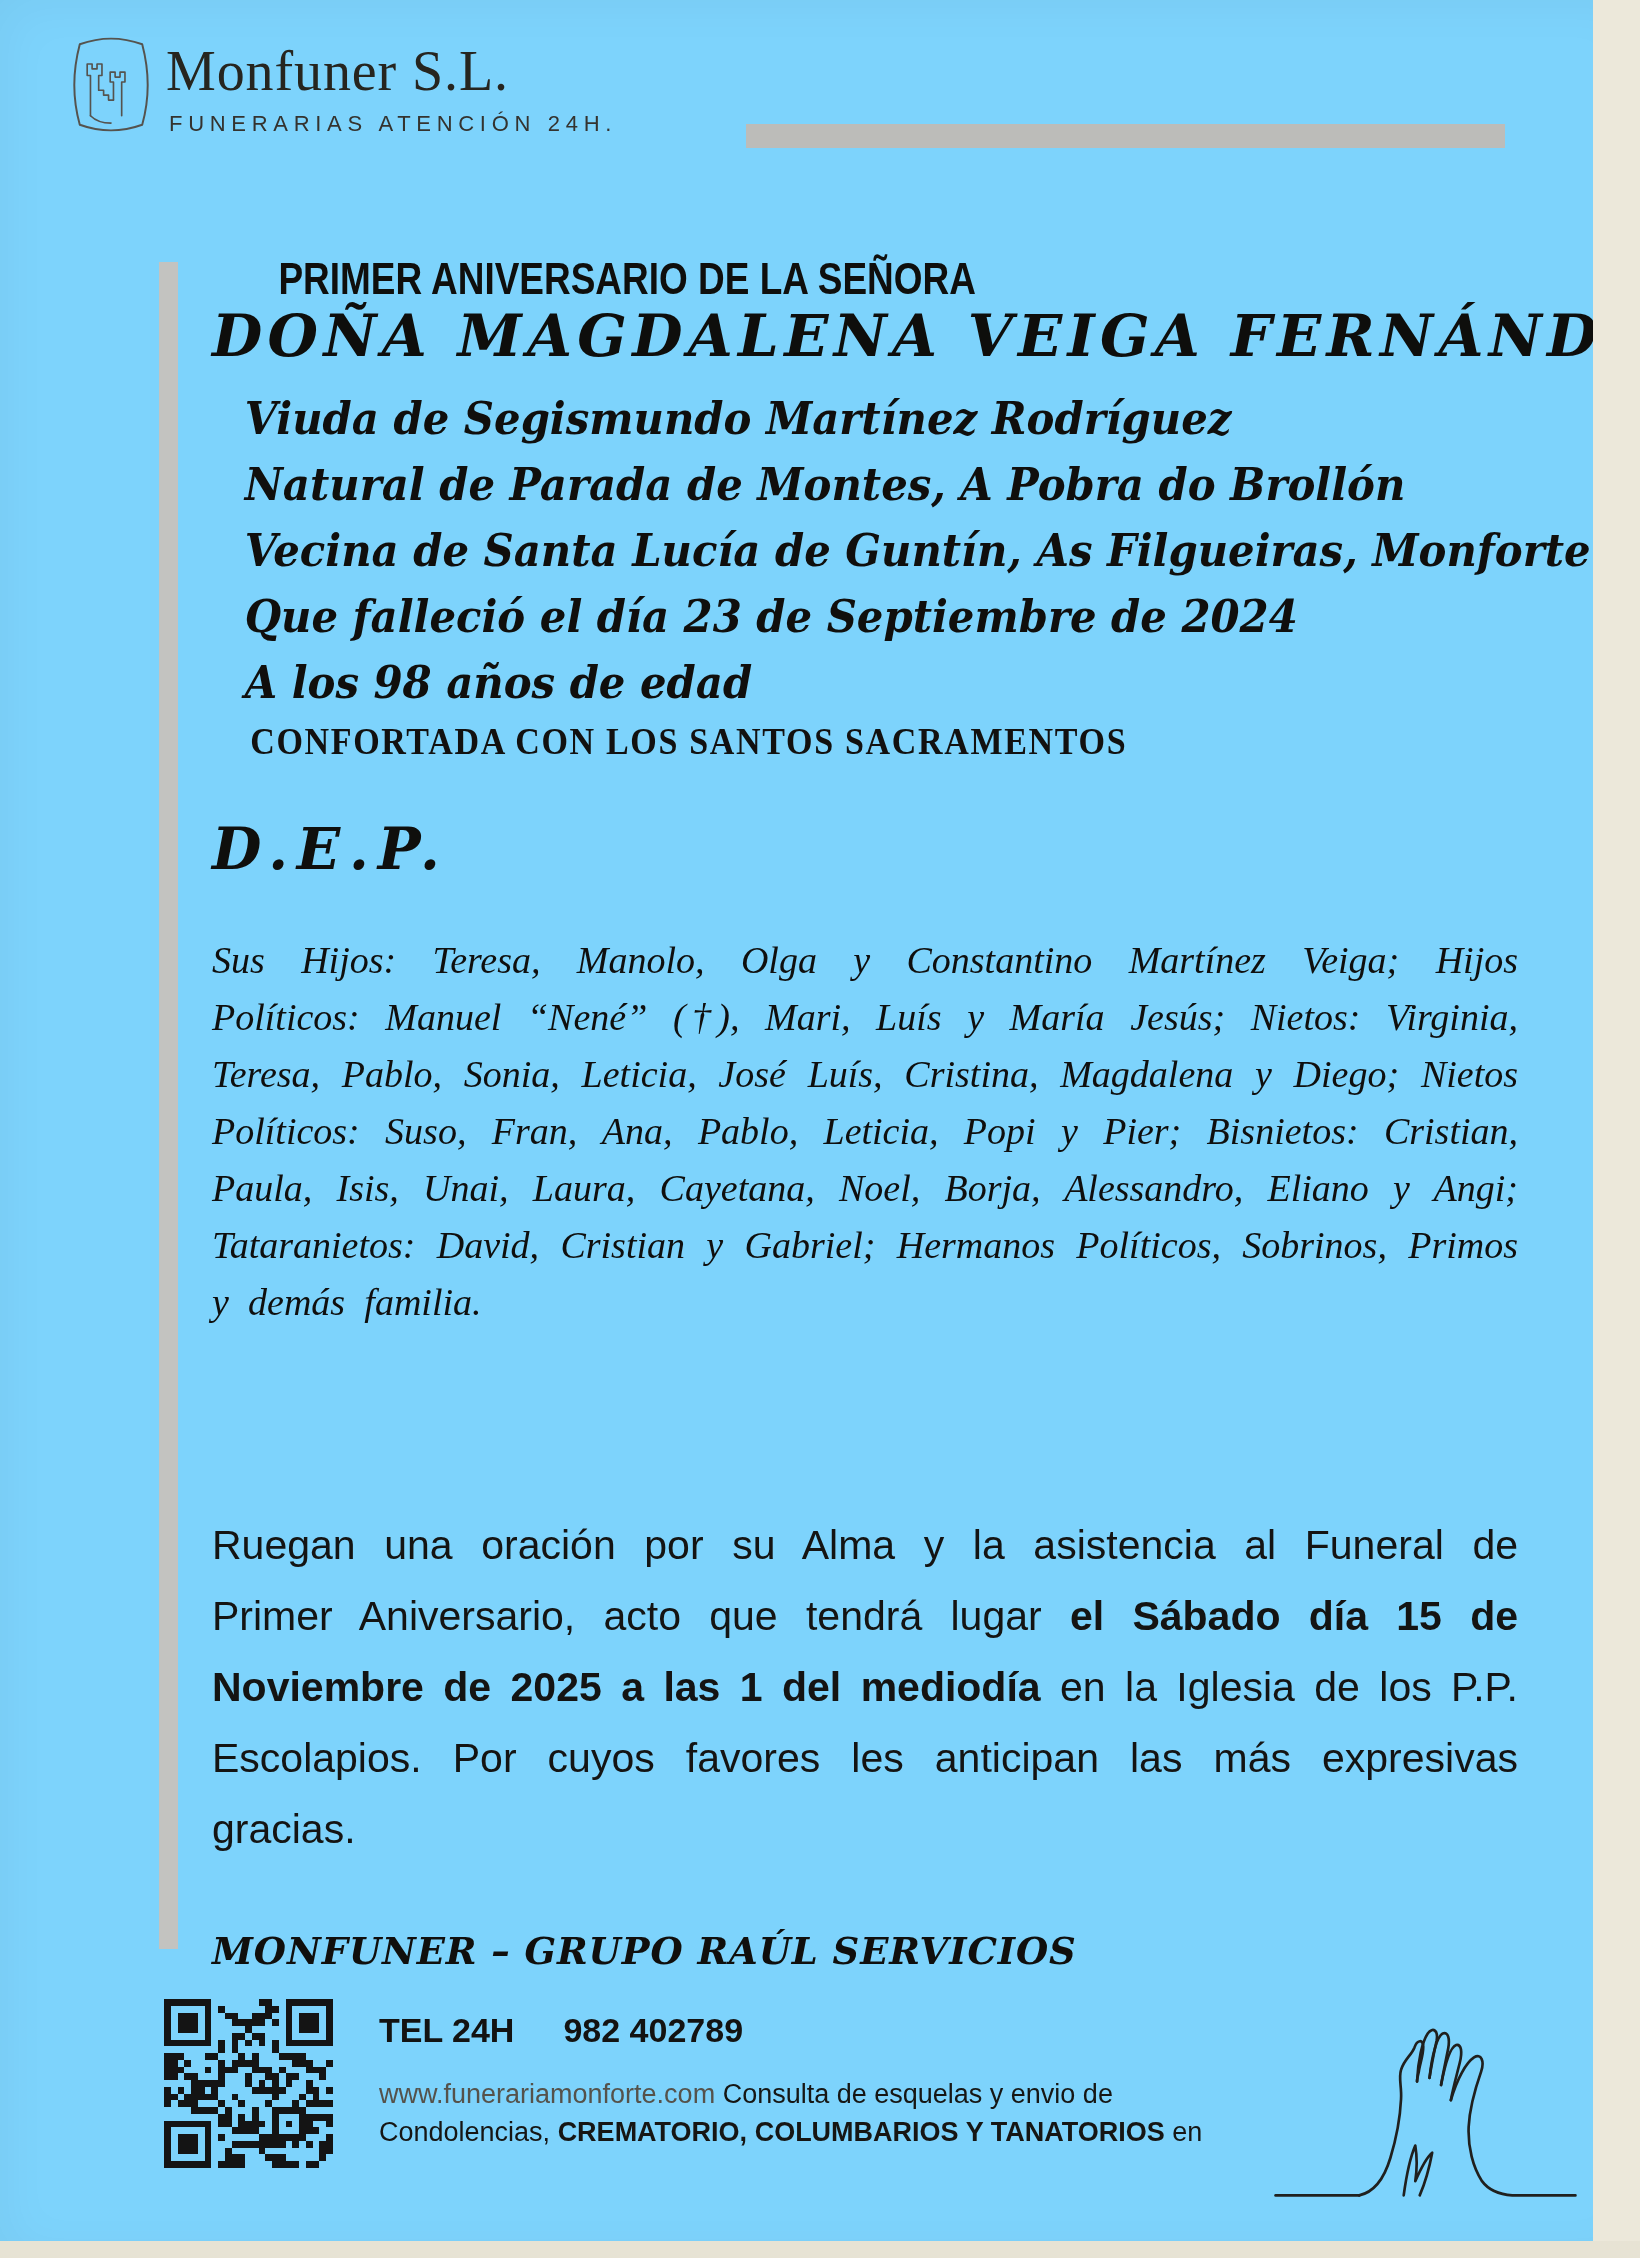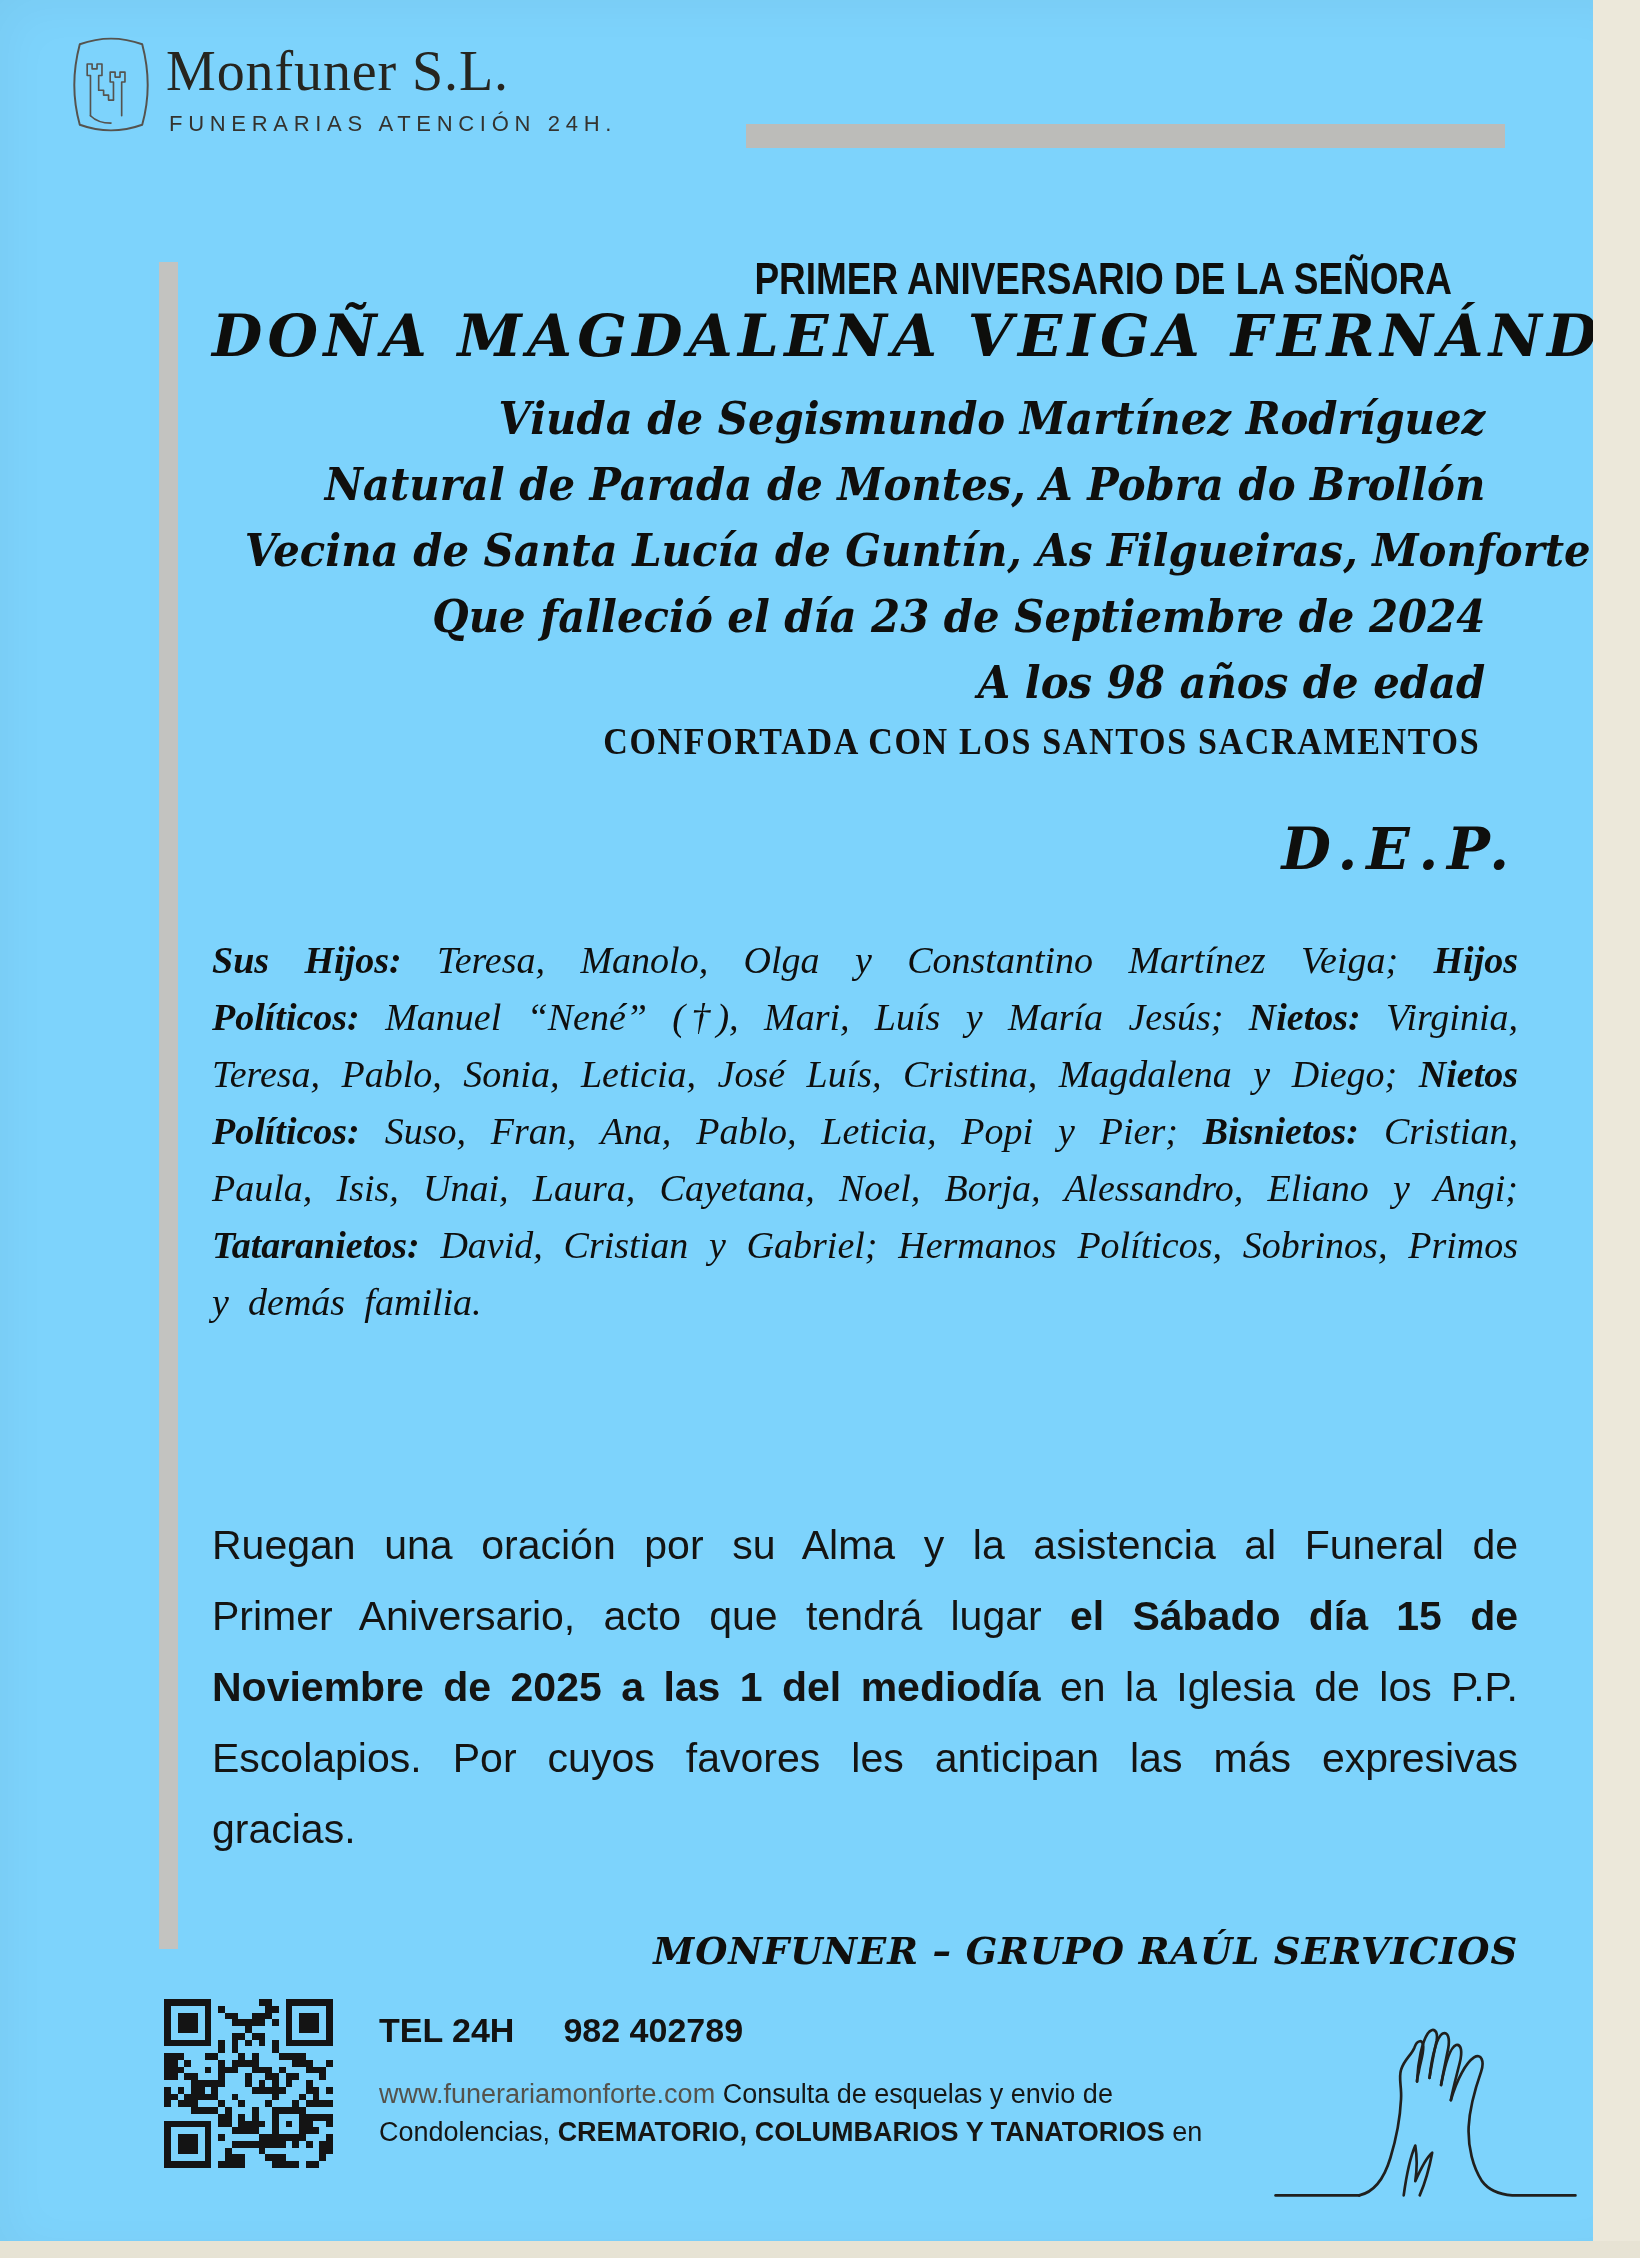--- a/index.html
+++ b/index.html
@@ -12,39 +12,39 @@
 
   
   .logo-svg{position:absolute;left:65px;top:35px;width:92px;height:99px;}
   .brand{position:absolute;left:166px;top:39px;font:400 56px "Liberation Serif",serif;color:#26251f;letter-spacing:0.9px;}
   .tagline{position:absolute;left:169px;top:111px;font:400 22px "Liberation Sans",sans-serif;
            letter-spacing:5.7px;color:#34332f;}
   .hbar{position:absolute;left:746px;top:124px;width:759px;height:24px;background:#bcbcb9;}
   .vbar{position:absolute;left:159px;top:262px;width:19.4px;height:1687px;background:#c3c3c0;}
 
   
-  .col{position:absolute;left:212px;width:1306px;text-align:right;}
+  .col{position:absolute;left:212px;width:1306px;text-align:left;}
   .title1{top:254px;}
   .title1 span{display:inline-block;transform:scaleX(0.84);transform-origin:center;
                font:700 44px "Liberation Sans",sans-serif;white-space:nowrap;color:#0f0f0d;}
   .name{top:302px;font-style:italic;font-weight:700;font-size:58px;
         font-family:"DejaVu Serif",serif;letter-spacing:5.3px;white-space:nowrap;color:#0e0e0c;}
   .subs{top:386px;}
   .subs div{height:66px;line-height:66px;font-style:italic;font-weight:700;font-size:44px;
             font-family:"DejaVu Serif",serif;white-space:nowrap;transform:scaleX(0.95);
             transform-origin:center;color:#100f0d;}
   .sacr{top:720px;}
   .sacr span{display:inline-block;transform:scaleX(0.92);transform-origin:center;
              font:700 37px "Liberation Serif",serif;letter-spacing:1.8px;white-space:nowrap;color:#121110;}
   .dep{top:815px;font-style:italic;font-weight:700;font-size:57px;
        font-family:"DejaVu Serif",serif;letter-spacing:8.8px;color:#0f0f0d;}
 
   .family{top:932px;text-align:justify;
           font:italic 400 38px/57px "Liberation Serif",serif;word-spacing:9.7px;color:#0f0f0e;}
-  .family .b{font-weight:700;margin-top:10px;}
+  .family .b{font-weight:400;margin-top:10px;}
 
   .invit{top:1510px;text-align:justify;
          font:400 41px/71px "Liberation Sans",sans-serif;word-spacing:8px;color:#141413;}
   .invit .b{font-weight:700;}
 
   .company{top:1929px;font-style:italic;font-weight:700;font-size:37px;
            font-family:"DejaVu Serif",serif;letter-spacing:0.9px;color:#100f0d;}
 
   
   .qr-svg{position:absolute;left:164px;top:1999px;width:169px;height:169px;}

